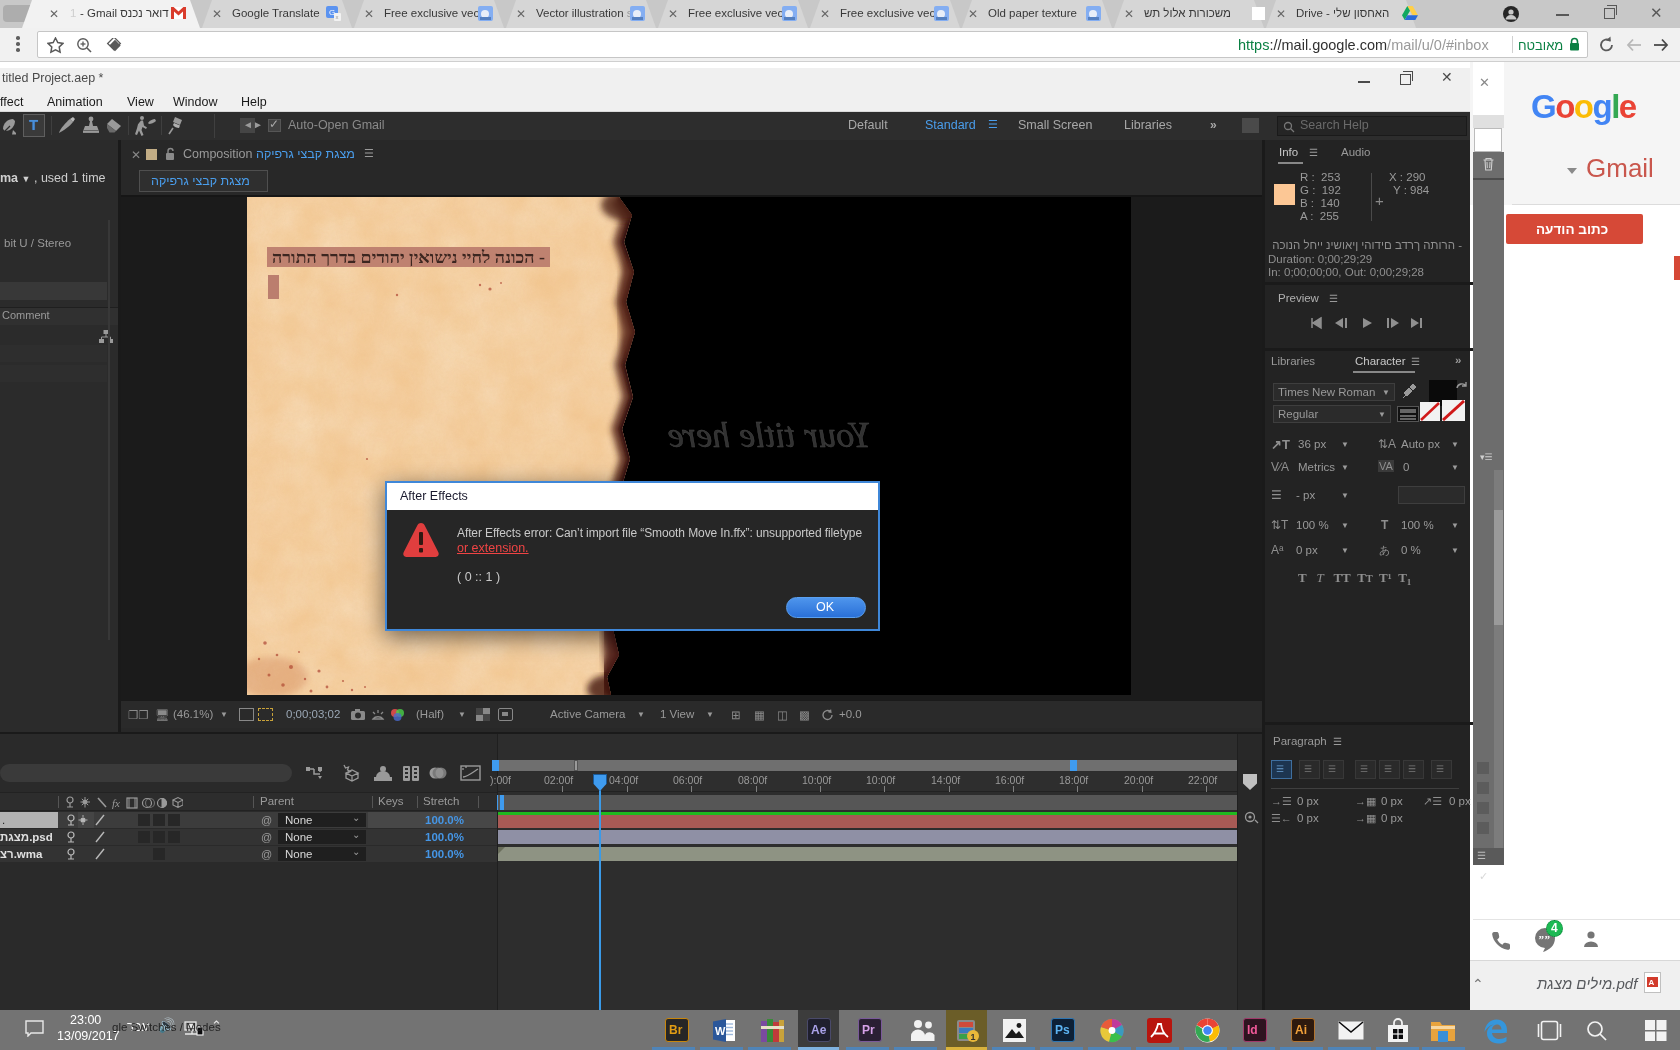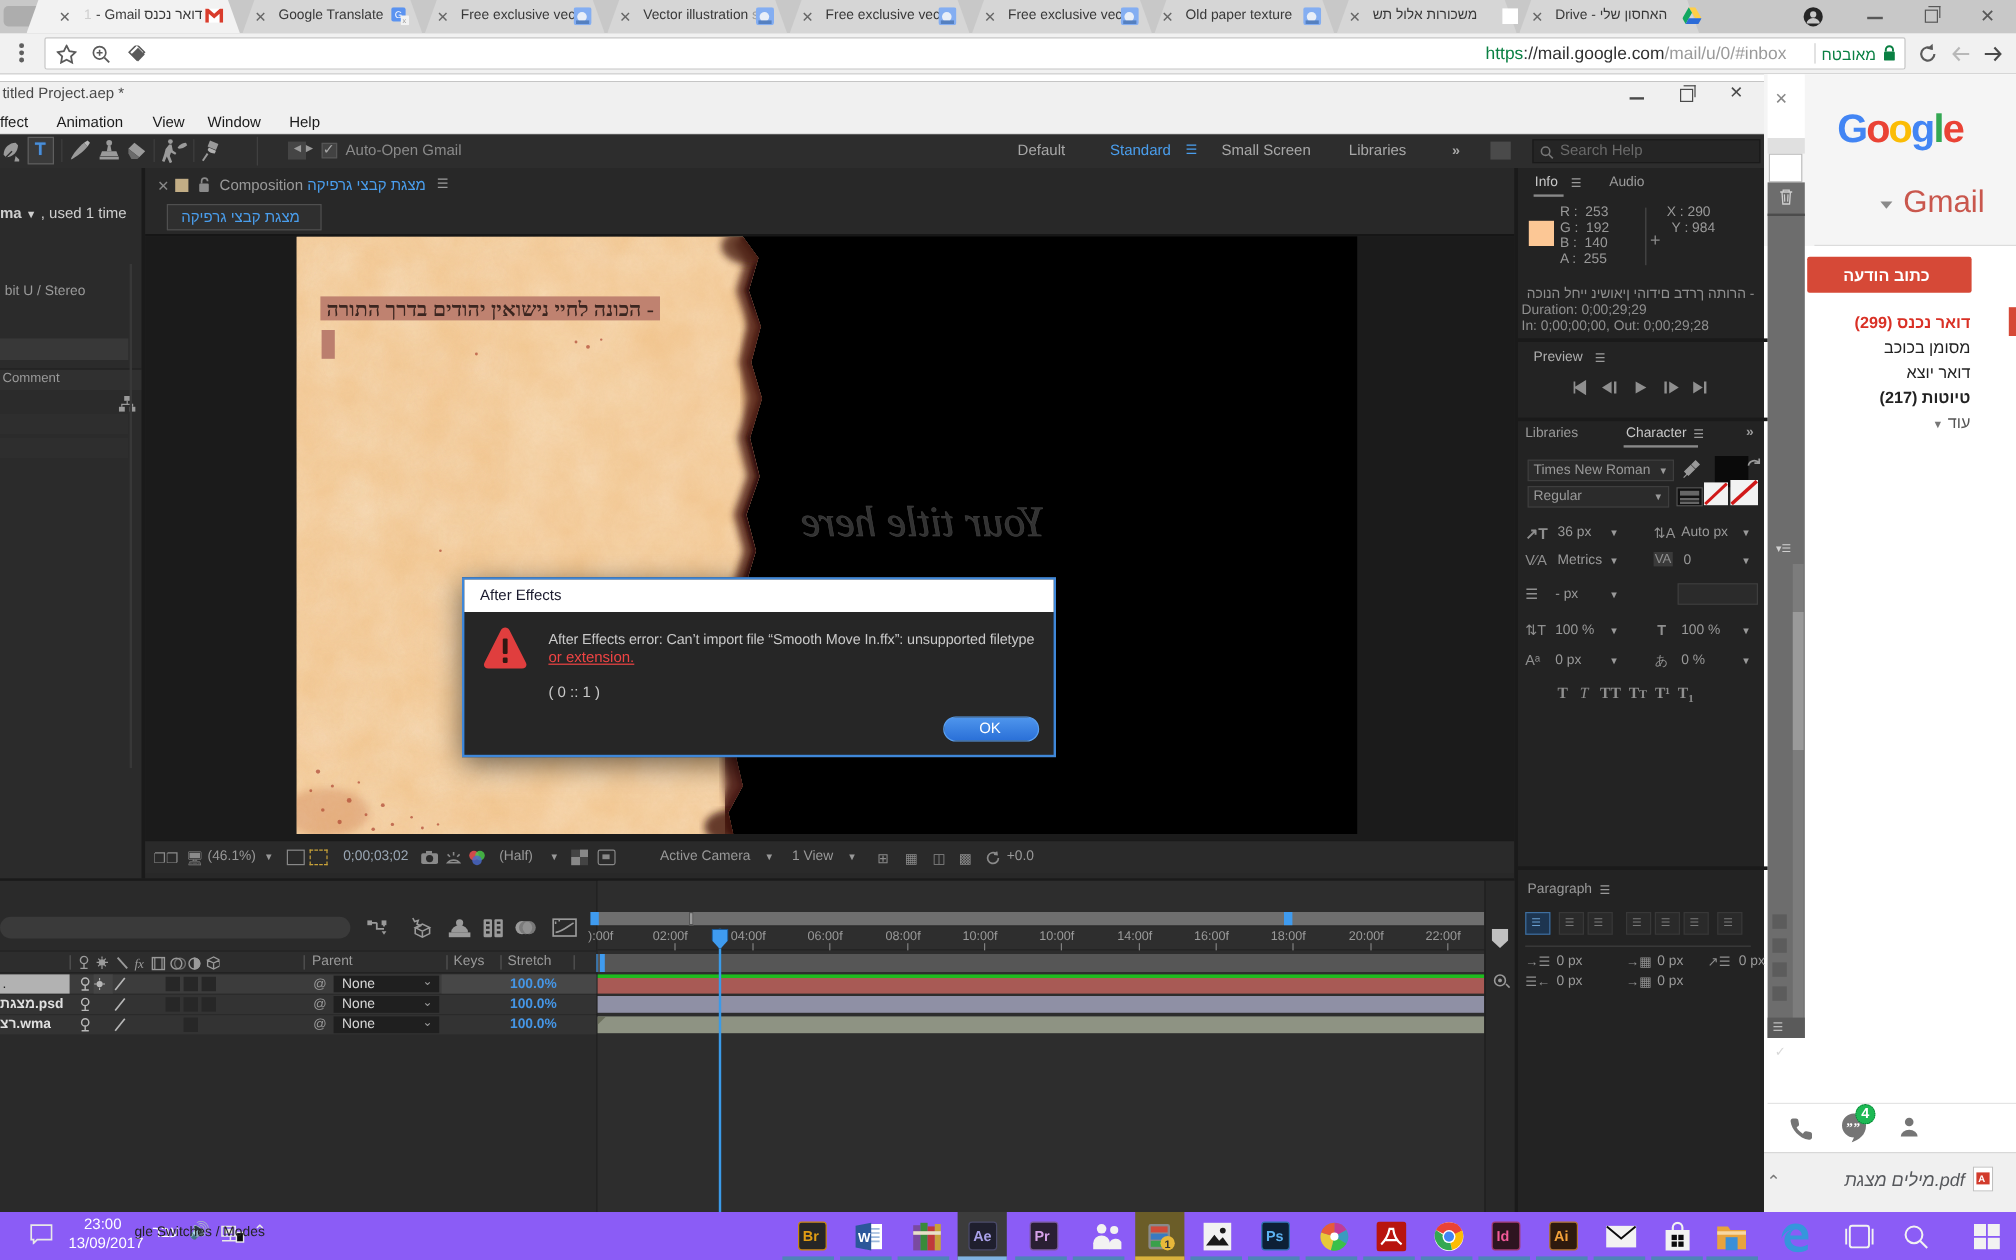--- a/index.html
+++ b/index.html
@@ -159,27 +159,20 @@
   <div class="abs" style="left:0;top:0;width:210px;height:143px;background:#f5f5f5;"></div>
   <span class="t" style="left:61px;top:26px;font-size:33px;font-weight:bold;letter-spacing:-1.5px;"><span style="color:#4285f4;">G</span><span style="color:#ea4335;">o</span><span style="color:#fbbc05;">o</span><span style="color:#4285f4;">g</span><span style="color:#34a853;">l</span><span style="color:#ea4335;">e</span></span>
   <div class="abs" style="left:97px;top:106px;width:0;height:0;border-left:5px solid transparent;border-right:5px solid transparent;border-top:6px solid #8a8a8a;"></div>
   <span class="t" style="left:116px;top:91px;font-size:26px;color:#c9574d;">Gmail</span>
   <div class="abs" style="left:42px;top:142px;width:168px;height:1px;background:#dcdcdc;"></div>
 
   <div class="abs" style="left:36px;top:152px;width:137px;height:30px;background:#d64937;border-radius:2px;"></div>
   <span class="t" style="left:66px;top:160px;font-size:13.5px;font-weight:bold;color:#fff;">כתוב הודעה</span>
   <div class="abs" style="left:204px;top:194px;width:6px;height:24px;background:#d64937;"></div>
 
-  <div class="abs" dir="rtl" style="left:10px;top:196px;width:162px;text-align:right;font-size:13.5px;color:#222;line-height:21px;">
-    <div style="font-weight:bold;color:#d93025;">דואר נכנס (299)</div>
-    <div>מסומן בכוכב</div>
-    <div>דואר יוצא</div>
-    <div style="font-weight:bold;">טיוטות (217)</div>
-    <div style="color:#555;">עוד <span style="font-size:9px;color:#777;">▼</span></div>
-  </div>
 
   <div class="abs" style="left:3px;top:857px;width:207px;height:1px;background:#e4e4e4;"></div>
   <svg class="abs" style="left:20px;top:868px;" width="22" height="22" viewBox="0 0 22 22">
         <path d="M4,2 C3,2 2,3 2.2,4.5 C3,11 9,18.4 17.5,19.8 19,20 20,19 20,18 L20,15.2 C20,14.2 19.4,13.6 18.4,13.4 L15.2,12.8 C14.4,12.7 13.8,13 13.3,13.6 L12.4,14.7 C10,13.4 8.2,11.6 7.2,9.4 L8.4,8.6 C9,8.1 9.3,7.4 9.2,6.6 L8.6,3.6 C8.4,2.6 7.8,2 6.8,2 Z" fill="#757575"></path>
       </svg>
   <svg class="abs" style="left:62px;top:864px;" width="26" height="26" viewBox="0 0 26 26">
         <path d="M13,2 a10,10 0 1 0 0,20 l-2,4 c6,-2 12,-6 12,-14 a10,10 0 0 0 -10,-10 Z" fill="#757575"></path>
         <text x="6.5" y="17" font-size="11" font-weight="bold" fill="#fff" font-family="Liberation Serif">”</text>
         <text x="12.5" y="17" font-size="11" font-weight="bold" fill="#fff" font-family="Liberation Serif">”</text>
       </svg>
@@ -783,21 +776,21 @@
           <rect x="17" y="26" width="4" height="4.5" rx="1" fill="#301812"></rect>
         </svg>
     <span class="t" style="left:70px;top:43px;font-size:12px;letter-spacing:-0.1px;color:#c9c9c9;">After Effects error: Can’t import file “Smooth Move In.ffx”: unsupported filetype</span>
     <span class="t" style="left:70px;top:58px;font-size:12.5px;color:#ef4444;text-decoration:underline;">or extension.</span>
     <span class="t" style="left:70px;top:87px;font-size:12.5px;color:#c9c9c9;">( 0 :: 1 )</span>
     <div class="abs" style="left:399px;top:114px;width:80px;height:21px;border-radius:11px;background:linear-gradient(#4e95ec,#2a70d8);border:1px solid #5aa0f0;box-sizing:border-box;"></div>
     <span class="t" style="left:429px;top:117px;font-size:12.5px;color:#fff;">OK</span>
   </div>
 </div>
 
-<div class="abs" id="taskbar" style="left:0;top:1010px;width:1680px;height:40px;background:#8b5cf6;color:#fff;">
+<div class="abs" id="taskbar" style="left:0;top:1010px;width:1680px;height:40px;background:#737373;color:#fff;">
 
   <svg class="abs" style="left:25px;top:10px;" width="19" height="17" viewBox="0 0 19 17">
         <path d="M1,1 h17 v12 h-12 l-3,3 v-3 h-2 Z" fill="none" stroke="#e8e8e8" stroke-width="1.4"></path>
       </svg>
   <span class="t" style="left:70px;top:3px;font-size:12.5px;">23:00</span>
   <span class="t" style="left:57px;top:19px;font-size:12.5px;">13/09/2017</span>
   <span class="t" style="left:127px;top:9px;font-size:13px;">עבר</span>
   <span class="t" style="left:158px;top:7px;font-size:14px;">🔊</span>
   <svg class="abs" style="left:184px;top:11px;" width="20" height="16" viewBox="0 0 20 16">
         <rect x="1" y="1" width="11" height="8" fill="none" stroke="#e8e8e8" stroke-width="1.3"></rect>

